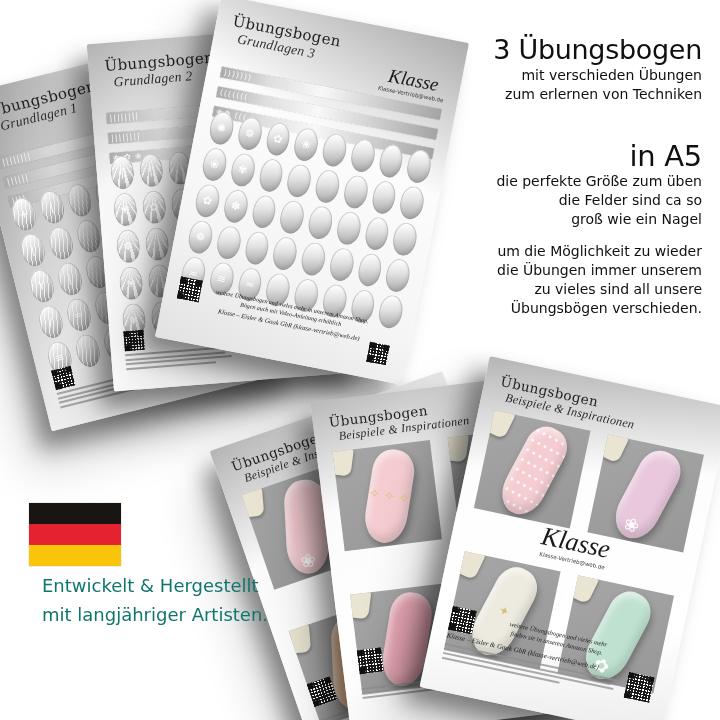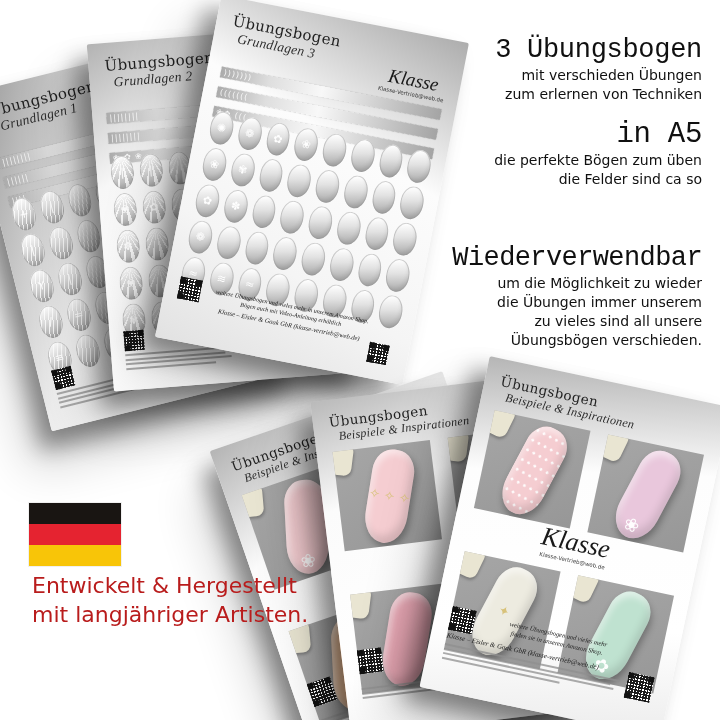--- a/index.html
+++ b/index.html
@@ -98,34 +98,34 @@
   .b-qr-l{position:absolute;left:2px;top:0;width:24px;height:24px;}
   .b-qr-r{position:absolute;right:4px;top:28px;width:26px;height:26px;}
   .b-lines{position:absolute;left:36px;top:2px;width:150px;text-align:center;
     font-family:"Liberation Serif",serif;font-style:italic;font-size:6.5px;color:#222;line-height:8.5px;}
   .b-co{position:absolute;left:2px;top:26px;width:200px;
     font-family:"Liberation Serif",serif;font-style:italic;font-size:7px;color:#1d1d1d;}
   .b-bars{position:absolute;left:2px;top:38px;width:180px;}
 
   
   .info{position:absolute;right:18px;text-align:right;color:#101010;z-index:8;}
-  .info-h{font-size:27px;line-height:32px;letter-spacing:-.3px;font-family:Liberation Mono, monospace;}
+  .info-h{font-size:27px;line-height:32px;letter-spacing:-.3px;}
   .info-l{font-size:14px;line-height:19px;}
   #info-1{top:34px;}
-  #info-2{top:119px;}
+  #info-2{top:140px;}
   #info-2 .info-h{font-size:29px;}
   #info-3{top:242px;}
   #info-3 .info-h{font-size:27px;letter-spacing:-.6px;}
 
   
   .flag{position:absolute;left:29px;top:503px;width:92px;height:63px;z-index:8;
     box-shadow:0 0 0 1px rgba(0,0,0,.06);}
   .flag div{height:21px;}
-  .origin-text{position:absolute;left:32px;top:572px;font-size:22px;line-height:28.5px;
-    color:#b91c1c;z-index:8;}
+  .origin-text{position:absolute;left:42px;top:572px;font-size:18px;line-height:28.5px;
+    color:#0f766e;z-index:8;}
 </style>
 </head>
 <body>
 
 <div class="canvas">
 
   <div class="sheet top" id="sheet-g1">
     <div class="sheet-inner">
       <div class="s-head">
         <div class="s-title">Übungsbogen</div>
@@ -455,26 +455,26 @@
   </div>
 
   <div class="info" id="info-1">
     <div class="info-h">3 Übungsbogen</div>
     <div class="info-l">mit verschieden Übungen</div>
     <div class="info-l">zum erlernen von Techniken</div>
   </div>
 
   <div class="info" id="info-2">
     <div class="info-h">in A5</div>
-    <div class="info-l">die perfekte Bögen zum üben</div>
+    <div class="info-l">die perfekte Größe zum üben</div>
     <div class="info-l">die Felder sind ca so</div>
+    <div class="info-l">groß wie ein Nagel</div>
   </div>
 
   <div class="info" id="info-3">
-    <div class="info-h">Wiederverwendbar</div>
     <div class="info-l">um die Möglichkeit zu wieder</div>
     <div class="info-l">die Übungen immer unserem</div>
     <div class="info-l">zu vieles sind all unsere</div>
     <div class="info-l">Übungsbögen verschieden.</div>
   </div>
 
   <div class="flag">
     <div id="flag-black" style="background: rgb(25, 21, 18);"></div>
     <div id="flag-red" style="background: rgb(229, 35, 48);"></div>
     <div id="flag-gold" style="background: rgb(248, 197, 8);"></div>

